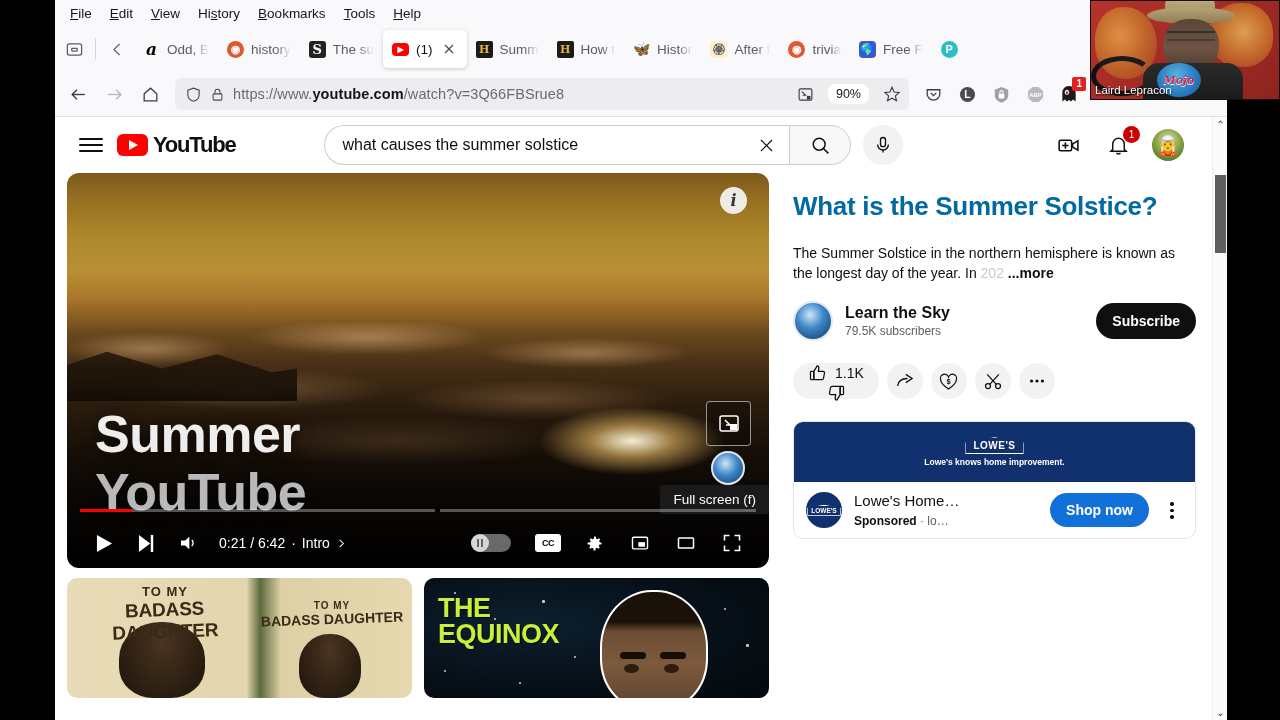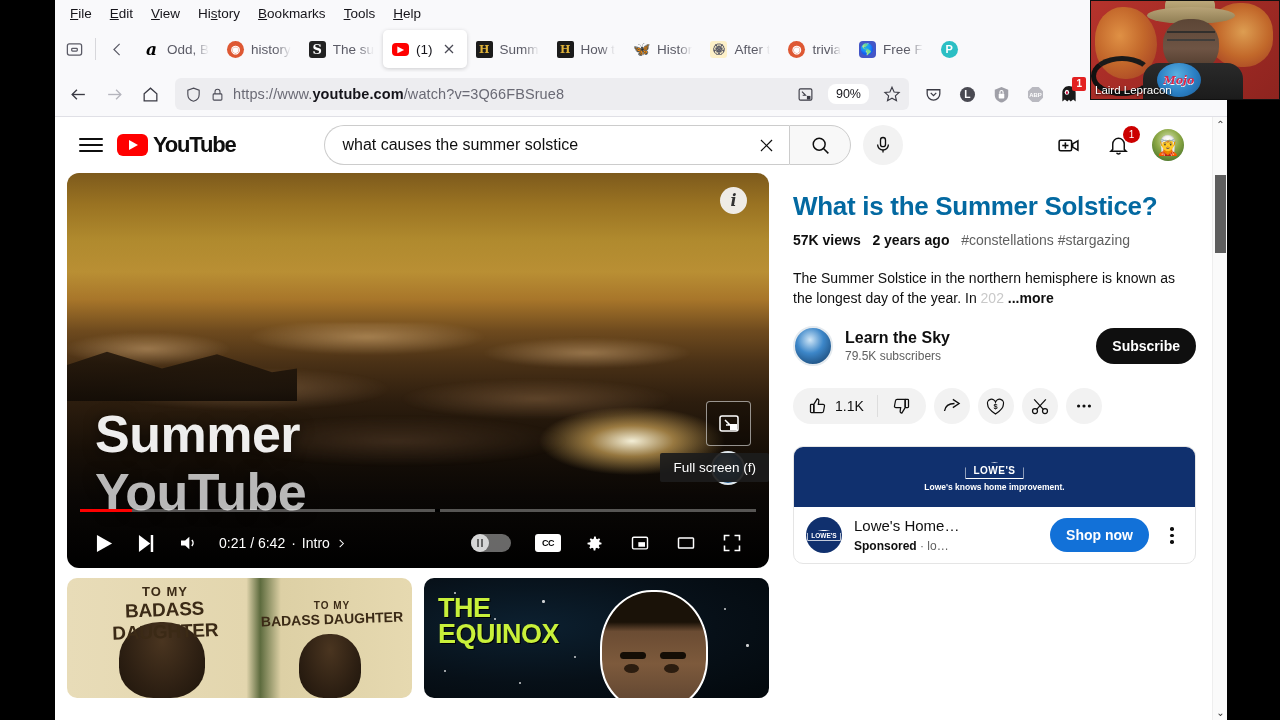--- a/index.html
+++ b/index.html
@@ -236,21 +236,21 @@
     display: flex; align-items: center; justify-content: center;
     background: rgba(0,0,0,.30);
   }
   .chanwatermark {
     position: absolute; right: 24px; top: 278px; width: 34px; height: 34px;
     border-radius: 50%;
     background: radial-gradient(circle at 42% 35%, #cfe6f7 0%, #3d87c9 45%, #123a63 100%);
     border: 2px solid #dfe7ec;
   }
   .tooltip-fs {
-    position: absolute; right: 0px; top: 280px;
+    position: absolute; right: 0px; top: 312px;
     background: rgba(28,28,28,.92); color: #fff;
     font-size: 13.5px; padding: 7px 13px; border-radius: 2px;
     white-space: nowrap;
   }
   .progress-row { position: absolute; left: 13px; right: 13px; bottom: 56px; height: 4px; }
   .pg-track { position:absolute; left:0; right:0; top:1px; height:3px; background: rgba(255,255,255,.32); }
   .pg-chapgap { position:absolute; top:1px; height:3px; width:5px; background:#000; left: 355px;}
   .pg-played { position: absolute; left: 0; top: 1px; height: 3px; width: 52px; background: #ff0000; }
   .ctrlbar {
     position: absolute; left: 0; right: 0; bottom: 0; height: 50px;
@@ -350,21 +350,21 @@
   .subbtn {
     margin-left: auto; background: #0f0f0f; color: #fff;
     font-size: 14px; font-weight: bold; padding: 10px 16px; border-radius: 18px;
     border: none; font-family: "Liberation Sans", sans-serif; white-space: nowrap;
   }
   .actionrow { display: flex; align-items: center; gap: 8px; margin-top: 22px; }
   .pill {
     background: #f2f2f2; border-radius: 18px; height: 36px;
     display: flex; align-items: center; color: #0f0f0f;
   }
-  .pill.likegroup { padding: 0 2px; }
+  .pill.likegroup { padding: 0 2px; flex-direction: column; }
   .pill .seg { display: flex; align-items: center; gap: 7px; padding: 0 13px; font-size: 14px; font-weight: 500;}
   .pill .vdiv { width: 1px; height: 22px; background: #ddd; }
   .pill.round { width: 36px; justify-content: center; }
 
   
   .adcard {
     margin-top: 22px; border: 1px solid #e5e5e5; border-radius: 10px; overflow: hidden;
     background: #fff;
   }
   .adbanner {
@@ -823,27 +823,20 @@
                 <span class="brow" style="left:58px;top:60px;"></span>
                 <span class="eye" style="left:22px;top:72px;"></span>
                 <span class="eye" style="left:62px;top:72px;"></span>
               </div>
             </div>
           </div>
         </div>
 
         <div class="yt-right">
           <div class="yt-vtitle">What is the Summer Solstice?</div>
-          <div class="yt-meta">
-            <span class="views">57K views</span>
-            &nbsp;
-            <span class="views">2 years ago</span>
-            &nbsp;
-            <span class="tags">#constellations #stargazing</span>
-          </div>
           <div class="yt-desc">
             <span>The Summer Solstice in the northern hemisphere is</span>
             <span>known as the longest day of the year. In </span><span class="fade">202</span>
             <span class="more">...more</span>
           </div>
 
           <div class="chanrow">
             <div class="chanavatar"></div>
             <div>
               <div class="channame">Learn the Sky</div>

